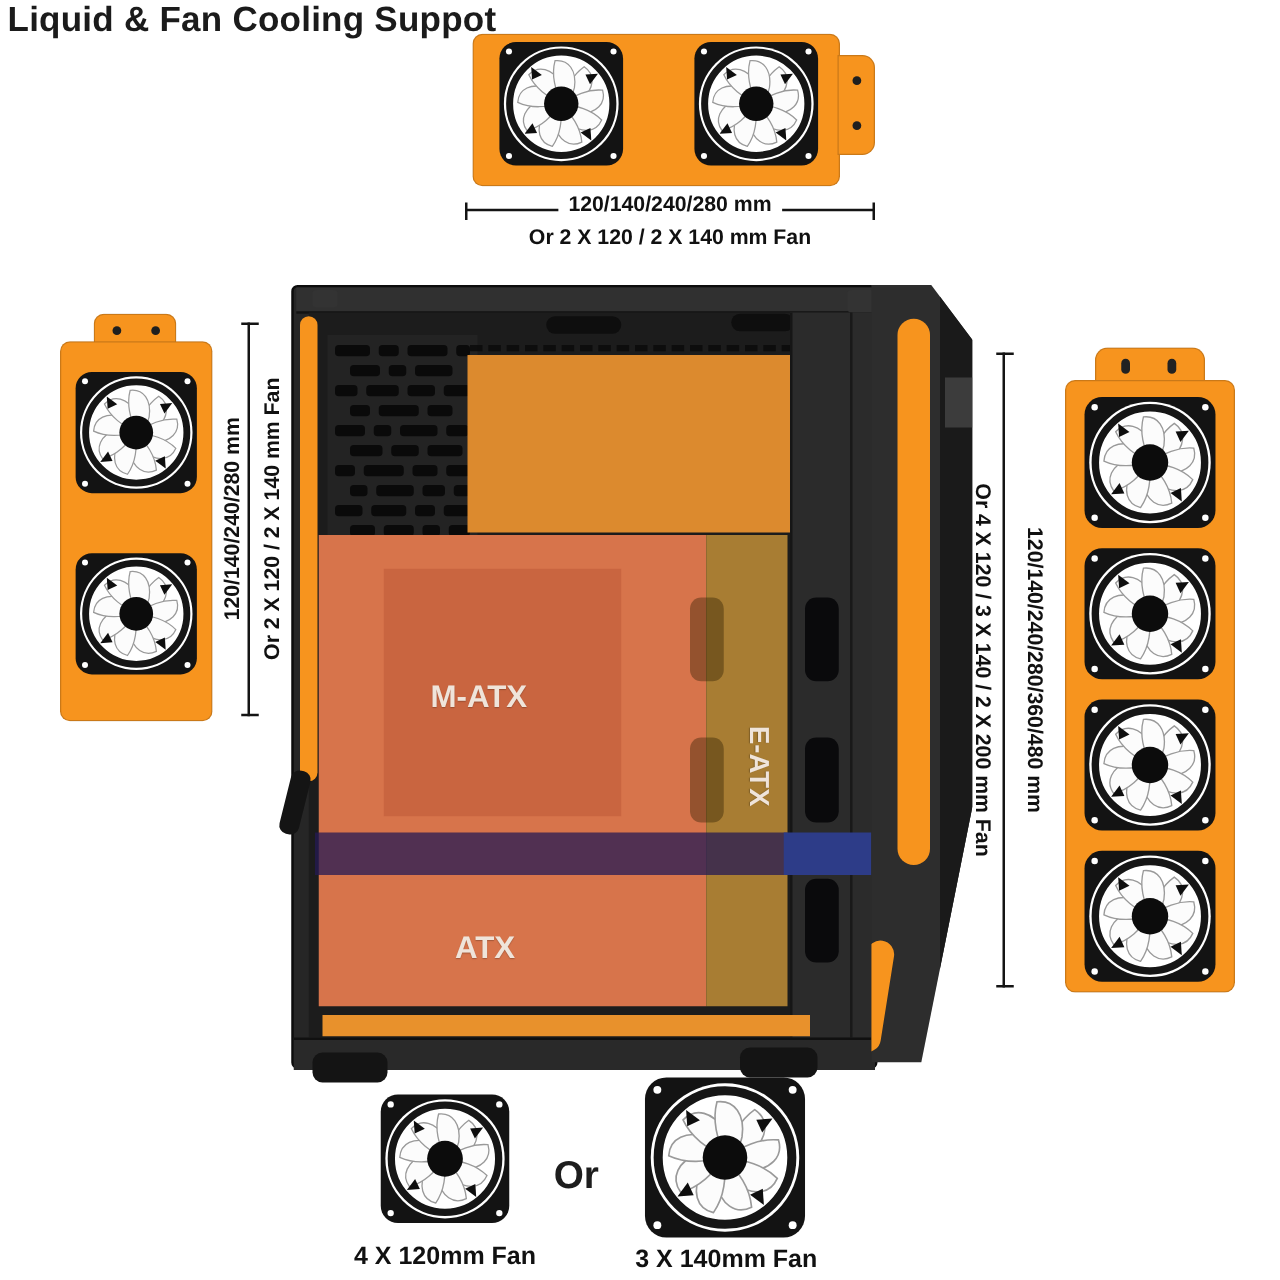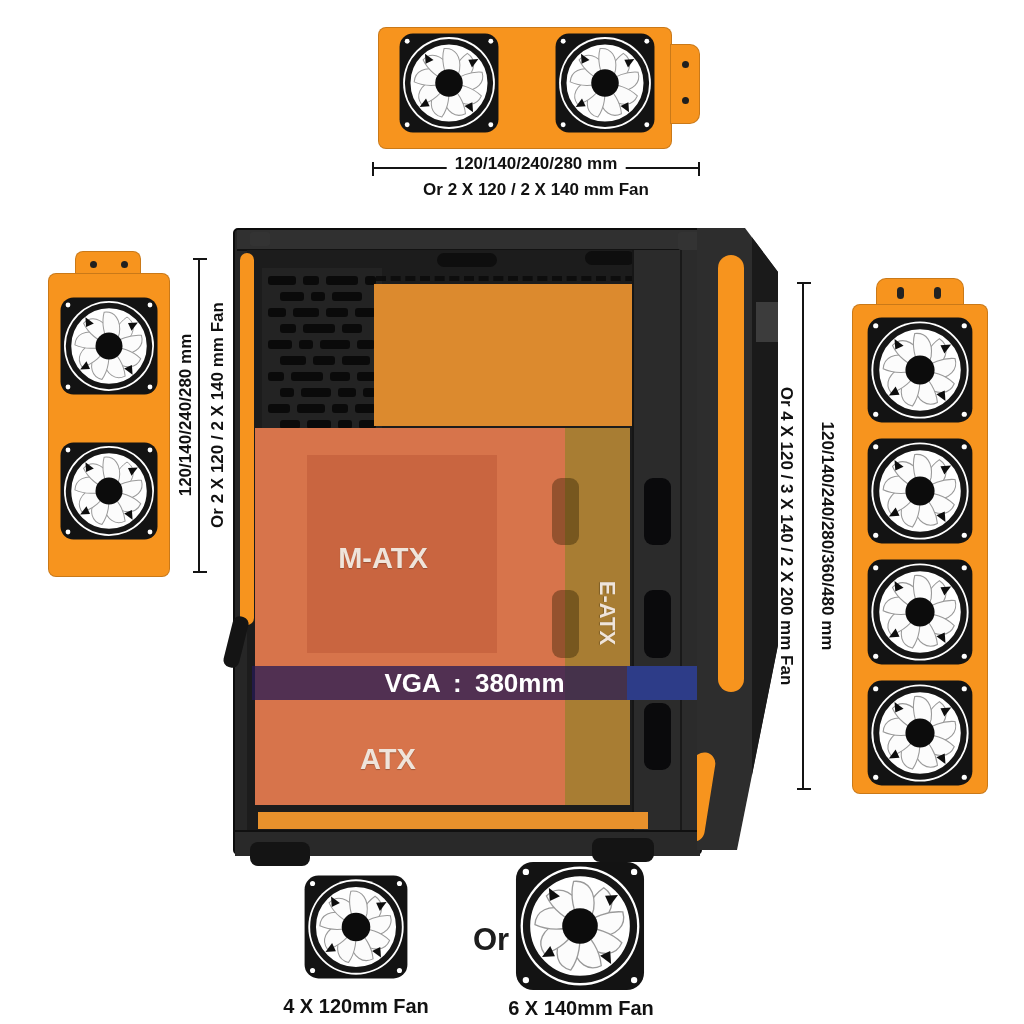--- a/index.html
+++ b/index.html
@@ -6,21 +6,21 @@
   .stage{position:relative;width:1024px;height:1024px;background:#fff;overflow:hidden;
          font-family:"Liberation Sans","DejaVu Sans",sans-serif;}
   .abs{position:absolute;}
 
   
   .title{left:6px;top:0px;font-size:28px;font-weight:800;color:#1b1b1b;letter-spacing:.2px;}
   .dim-label{font-size:17px;font-weight:700;color:#111;white-space:nowrap;}
   .center-anchor{transform:translate(-50%,-50%);}
   .rot-ccw{transform:translate(-50%,-50%) rotate(-90deg);}
   .rot-cw{transform:translate(-50%,-50%) rotate(90deg);}
-  .zone-label{font-size:29px;font-weight:800;color:#EFE4DA;white-space:nowrap;text-shadow:0 1px 1px rgba(0,0,0,.25);}
+  .zone-label{font-size:25px;font-weight:800;color:#EFE4DA;white-space:nowrap;text-shadow:0 1px 1px rgba(0,0,0,.25);}
 
   
   .dim-h{border-top:2px solid #141414;}
   .dim-h::before,.dim-h::after{content:"";position:absolute;top:-7px;width:2px;height:14px;background:#141414;}
   .dim-h::before{left:0;} .dim-h::after{right:0;}
   .dim-v{border-left:2px solid #141414;}
   .dim-v::before,.dim-v::after{content:"";position:absolute;left:-7px;width:14px;height:2px;background:#141414;}
   .dim-v::before{top:0;} .dim-v::after{bottom:0;}
 
   
@@ -112,21 +112,21 @@
   .bezel-wing{position:absolute;left:116px;top:74px;width:22px;height:40px;background:#3c3c3c;}
   .front-strip{position:absolute;left:78px;top:27px;width:26px;height:437px;border-radius:13px;background:var(--c-accent_orange,#F7941E);}
   .front-strip-low{position:absolute;left:48px;top:524px;width:22px;height:90px;border-radius:11px;background:var(--c-accent_orange,#F7941E);transform:rotate(9deg);}
 
   
   .f-b1{left:303px;top:874px;width:106px;height:106px;}
   .f-b2{left:514px;top:860px;width:132px;height:132px;}
   .lbl-bfan{font-size:20px;font-weight:800;color:#111;white-space:nowrap;}
   .lbl-b1{left:356px;top:1006px;}
   .lbl-b2{left:581px;top:1008px;}
-  .lbl-or{left:461px;top:940px;font-size:31px;font-weight:800;color:#1d1d1d;margin-left:30px;}
+  .lbl-or{left:461px;top:940px;font-size:31px;font-weight:800;color:#1d1d1d;}
 </style>
 </head>
 <body>
 
 <div class="stage">
 
   <svg width="0" height="0" style="position:absolute">
     <defs>
       <symbol id="fan-sym" viewBox="0 0 100 100">
         <rect x="1.5" y="1.5" width="97" height="97" rx="13" fill="#131313"></rect>
@@ -151,20 +151,21 @@
           <path d="M60 22 l9 -4 l-3 10 z" transform="rotate(20 50 50)"></path>
           <path d="M60 22 l9 -4 l-3 10 z" transform="rotate(110 50 50)"></path>
           <path d="M60 22 l9 -4 l-3 10 z" transform="rotate(200 50 50)"></path>
           <path d="M60 22 l9 -4 l-3 10 z" transform="rotate(290 50 50)"></path>
         </g>
         <circle cx="50" cy="50" r="13.5" fill="#0c0c0c"></circle>
       </symbol>
     </defs>
   </svg>
 
+  <div class="abs title">Liquid &amp; Fan Cooling Suppot</div>
 
   <div class="abs rad r8 rad-top-body"></div>
   <div class="abs rad rad-top-tab">
     <span class="tab-dot" style="left:11px;top:16px"></span>
     <span class="tab-dot" style="left:11px;top:52px"></span>
   </div>
   <svg class="fan f-t1">
       <use href="#fan-sym"></use>
     </svg>
   <svg class="fan f-t2">
@@ -296,21 +297,20 @@
 
   <div class="slot-dark sd1"></div>
   <div class="slot-dark sd2"></div>
   <div class="slot-dark sd3"></div>
   <div class="slot-olive so1"></div>
   <div class="slot-olive so2"></div>
 
   <div class="abs vga-band">
     <div class="vga-left"></div>
     <div class="vga-right"></div>
-    <div class="vga-text">VGA : 380mm</div>
   </div>
 
   <div class="abs zone-label center-anchor lbl-matx">M-ATX</div>
   <div class="abs zone-label center-anchor lbl-atx">ATX</div>
   <div class="abs zone-label rot-cw lbl-eatx">E-ATX</div>
 
   <div class="abs bottom-strip"></div>
   <div class="abs bottom-frame"></div>
   <div class="abs left-strip"></div>
   <div class="abs tube"></div>
@@ -326,15 +326,15 @@
   <div class="foot foot2"></div>
 
   <svg class="fan f-b1">
       <use href="#fan-sym"></use>
     </svg>
   <svg class="fan f-b2">
       <use href="#fan-sym"></use>
     </svg>
   <div class="abs lbl-bfan center-anchor lbl-b1">4 X 120mm Fan</div>
   <div class="abs lbl-bfan center-anchor lbl-or">Or</div>
-  <div class="abs lbl-bfan center-anchor lbl-b2">6 X 140mm Fan</div>
+  <div class="abs lbl-bfan center-anchor lbl-b2">3 X 140mm Fan</div>
 
 </div>
 
 </body></html>

